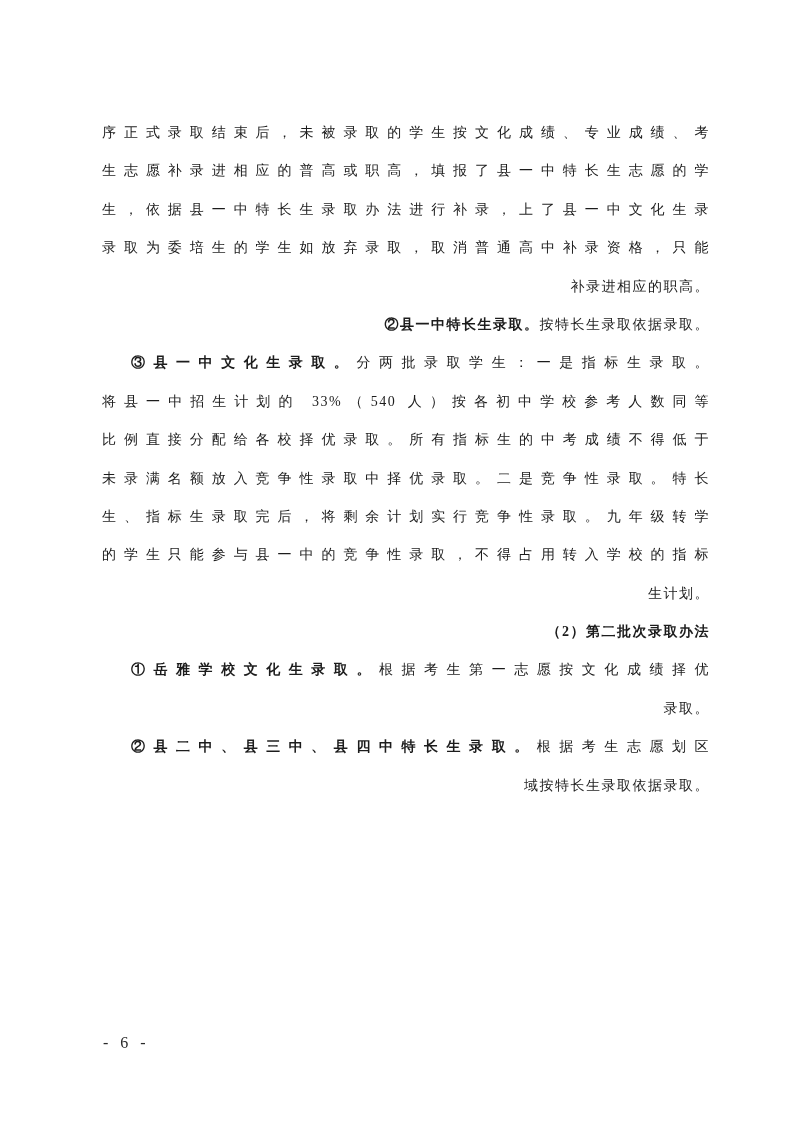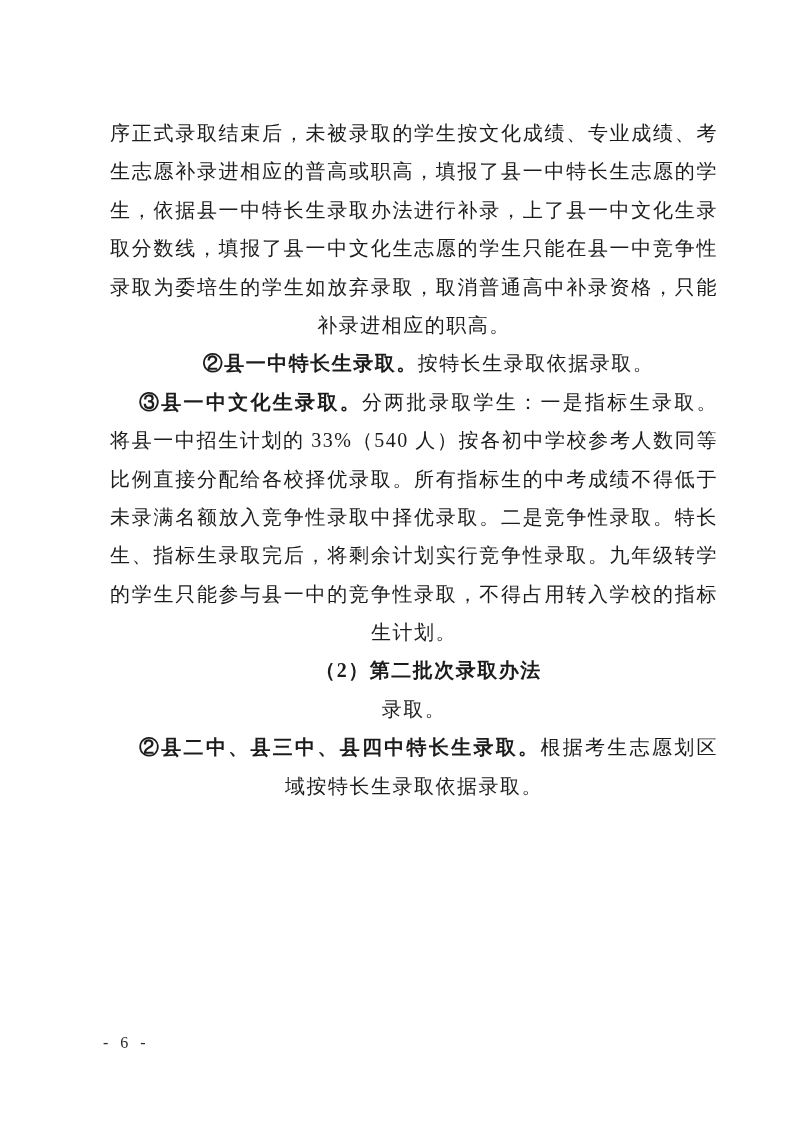--- a/index.html
+++ b/index.html
@@ -10,30 +10,30 @@
   }
   .page {
     position: relative;
     width: 793px; height: 1122px;
     background: #ffffff;
     overflow: hidden;
     color: #1c1c1c;
   }
   .text-block {
     position: absolute;
-    left: 110px;
+    left: 102px;
     top: 114px;
     width: 608px;
-    font-size: 20px;
+    font-size: 14px;
     line-height: 38.4px;
     letter-spacing: 1.5px;
   }
   .line {
     height: 38.4px;
-    text-align: center;
+    text-align: right;
   }
   .line.justify {
     text-align: justify;
     text-align-last: justify;
     text-justify: inter-character;
   }
   .line.indent {
     text-indent: 29px;
   }
   .line b {
@@ -50,30 +50,30 @@
   }
 </style>
 </head>
 <body>
 
 <div class="page">
   <div class="text-block">
       <div class="line justify"><span>序正式录取结束后，未被录取的学生按文化成绩、专业成绩、考</span></div>
       <div class="line justify"><span>生志愿补录进相应的普高或职高，填报了县一中特长生志愿的学</span></div>
       <div class="line justify"><span>生，依据县一中特长生录取办法进行补录，上了县一中文化生录</span></div>
-      <div class="line justify"><span>取分数线，填报了县一中文化生志愿的学生只能在县一中竞争性</span></div>
       <div class="line justify"><span>录取为委培生的学生如放弃录取，取消普通高中补录资格，只能</span></div>
       <div class="line"><span>补录进相应的职高。</span></div>
       <div class="line indent"><b>②县一中特长生录取。</b><span>按特长生录取依据录取。</span></div>
       <div class="line justify indent"><b>③县一中文化生录取。</b><span>分两批录取学生：一是指标生录取。</span></div>
       <div class="line justify"><span>将县一中招生计划的 33%（540 人）按各初中学校参考人数同等</span></div>
       <div class="line justify"><span>比例直接分配给各校择优录取。所有指标生的中考成绩不得低于</span></div>
       <div class="line justify"><span>未录满名额放入竞争性录取中择优录取。二是竞争性录取。特长</span></div>
       <div class="line justify"><span>生、指标生录取完后，将剩余计划实行竞争性录取。九年级转学</span></div>
       <div class="line justify"><span>的学生只能参与县一中的竞争性录取，不得占用转入学校的指标</span></div>
       <div class="line"><span>生计划。</span></div>
       <div class="line indent"><b>（2）第二批次录取办法</b></div>
+      <div class="line justify indent"><b>①岳雅学校文化生录取。</b><span>根据考生第一志愿按文化成绩择优</span></div>
       <div class="line"><span>录取。</span></div>
       <div class="line justify indent"><b>②县二中、县三中、县四中特长生录取。</b><span>根据考生志愿划区</span></div>
       <div class="line"><span>域按特长生录取依据录取。</span></div>
     </div>
   <div class="page-number">- 6 -</div>
 </div>
 
 </body></html>

